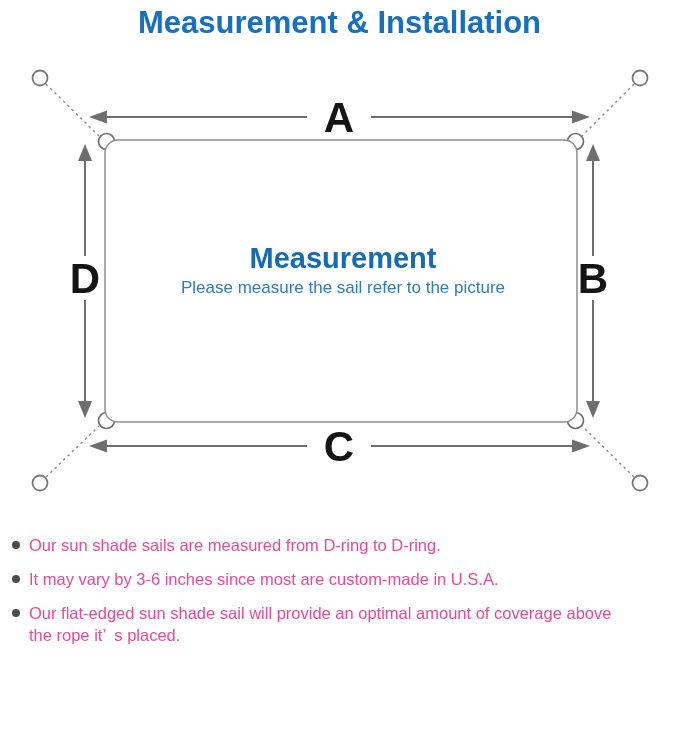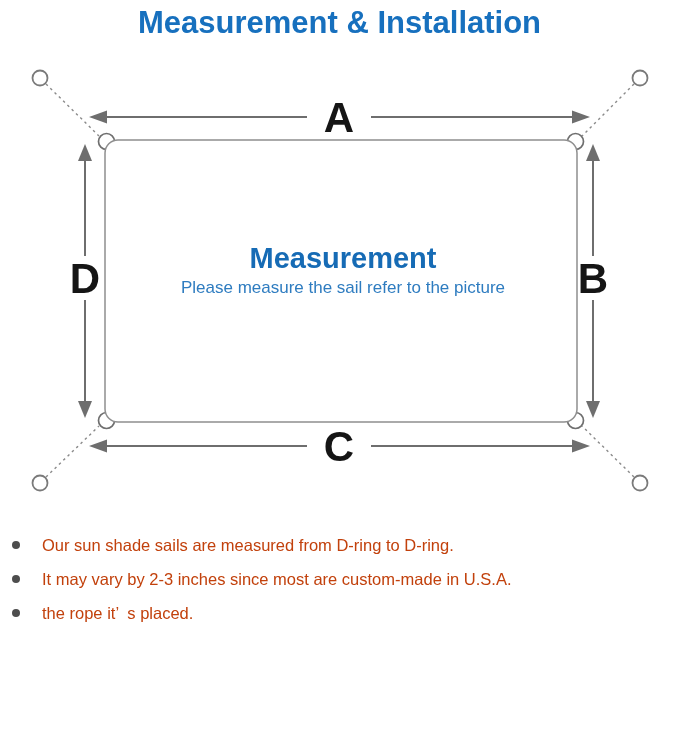--- a/index.html
+++ b/index.html
@@ -43,23 +43,23 @@
     text-anchor: middle;
   }
 
   ul.notes {
     list-style: none;
     margin: 16px 0 0 0;
     padding: 0 6px 0 12px;
   }
   ul.notes li {
     display: flex;
-    gap: 22px;
+    gap: 9px;
     margin-bottom: 12px;
-    color: #c2410c;
+    color: #ec4899;
     font-size: 16.5px;
     line-height: 22px;
   }
   .bullet-dot {
     flex: none;
     width: 8px; height: 8px;
     border-radius: 50%;
     background: #4d4d4d;
     margin-top: 7px;
   }
@@ -137,25 +137,26 @@
     <li>
       <span class="bullet-dot"></span>
       <span class="note-text">
         <span class="line">Our sun shade sails are measured from D-ring to D-ring.</span>
         <span class="line"></span>
       </span>
     </li>
     <li>
       <span class="bullet-dot"></span>
       <span class="note-text">
-        <span class="line">It may vary by 2-3 inches since most are custom-made in U.S.A.</span>
+        <span class="line">It may vary by 3-6 inches since most are custom-made in U.S.A.</span>
         <span class="line"></span>
       </span>
     </li>
     <li>
       <span class="bullet-dot"></span>
       <span class="note-text">
+        <span class="line">Our flat-edged sun shade sail will provide an optimal amount of coverage above</span>
         <span class="line">the rope it’ s placed.</span>
       </span>
     </li>
   </ul>
 
 </div>
 
 </body></html>

